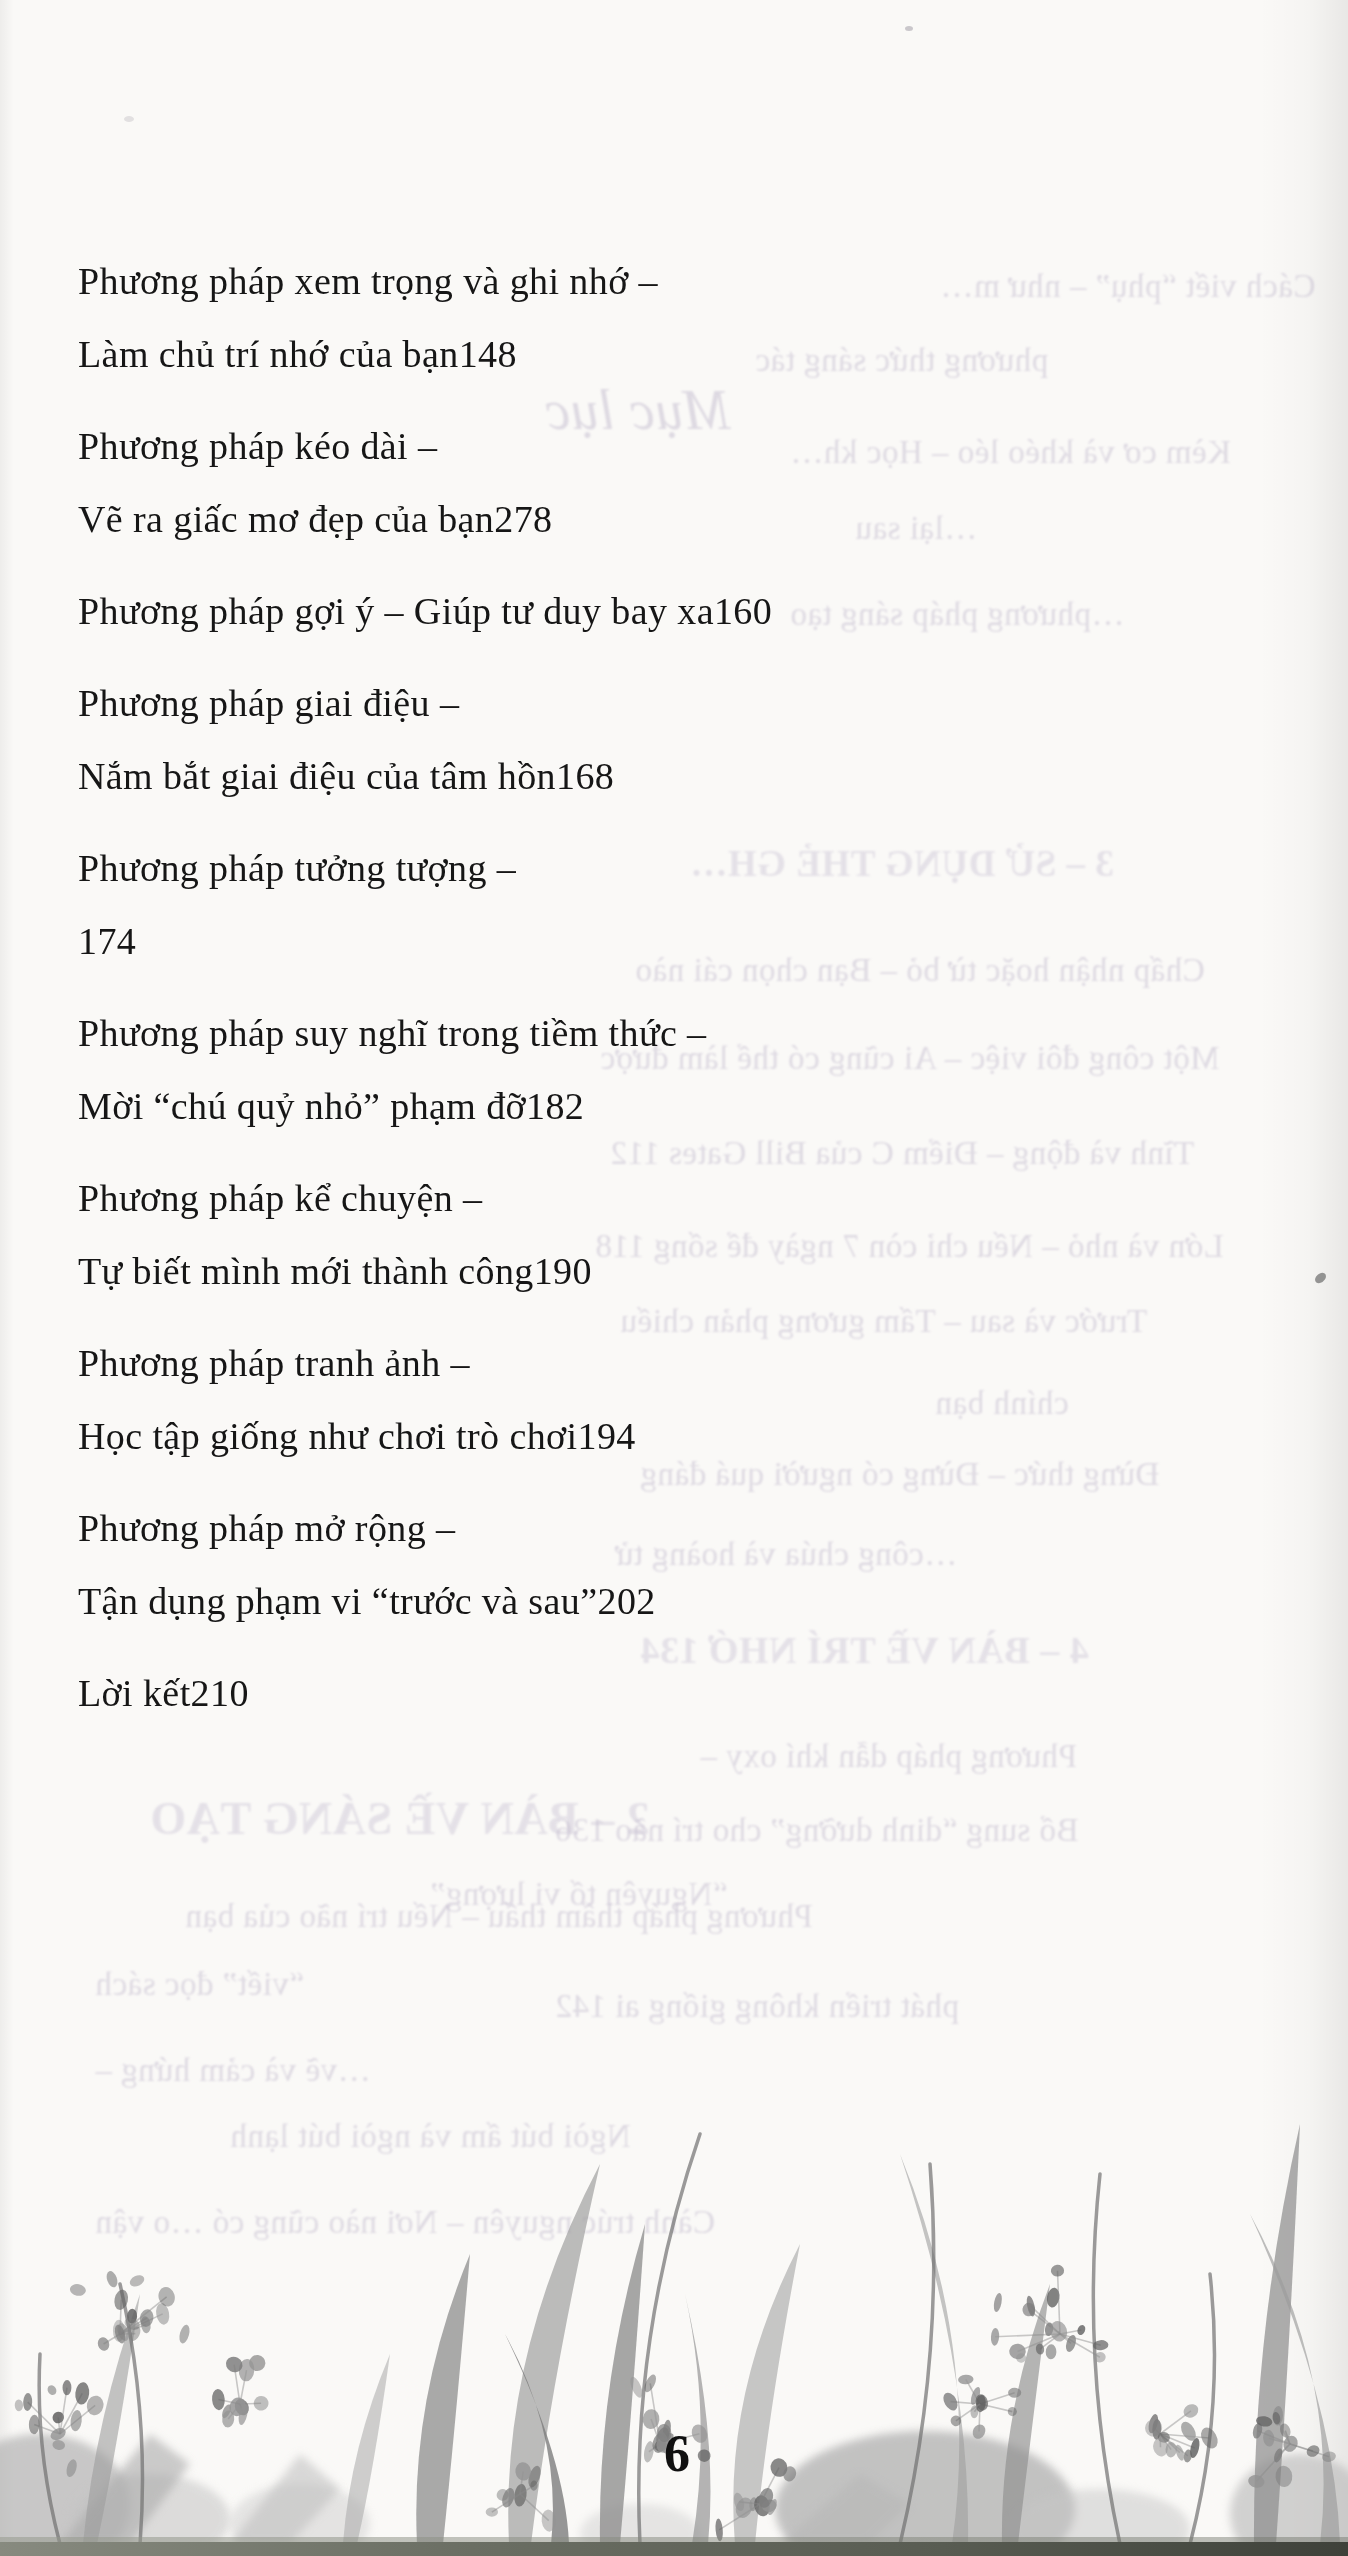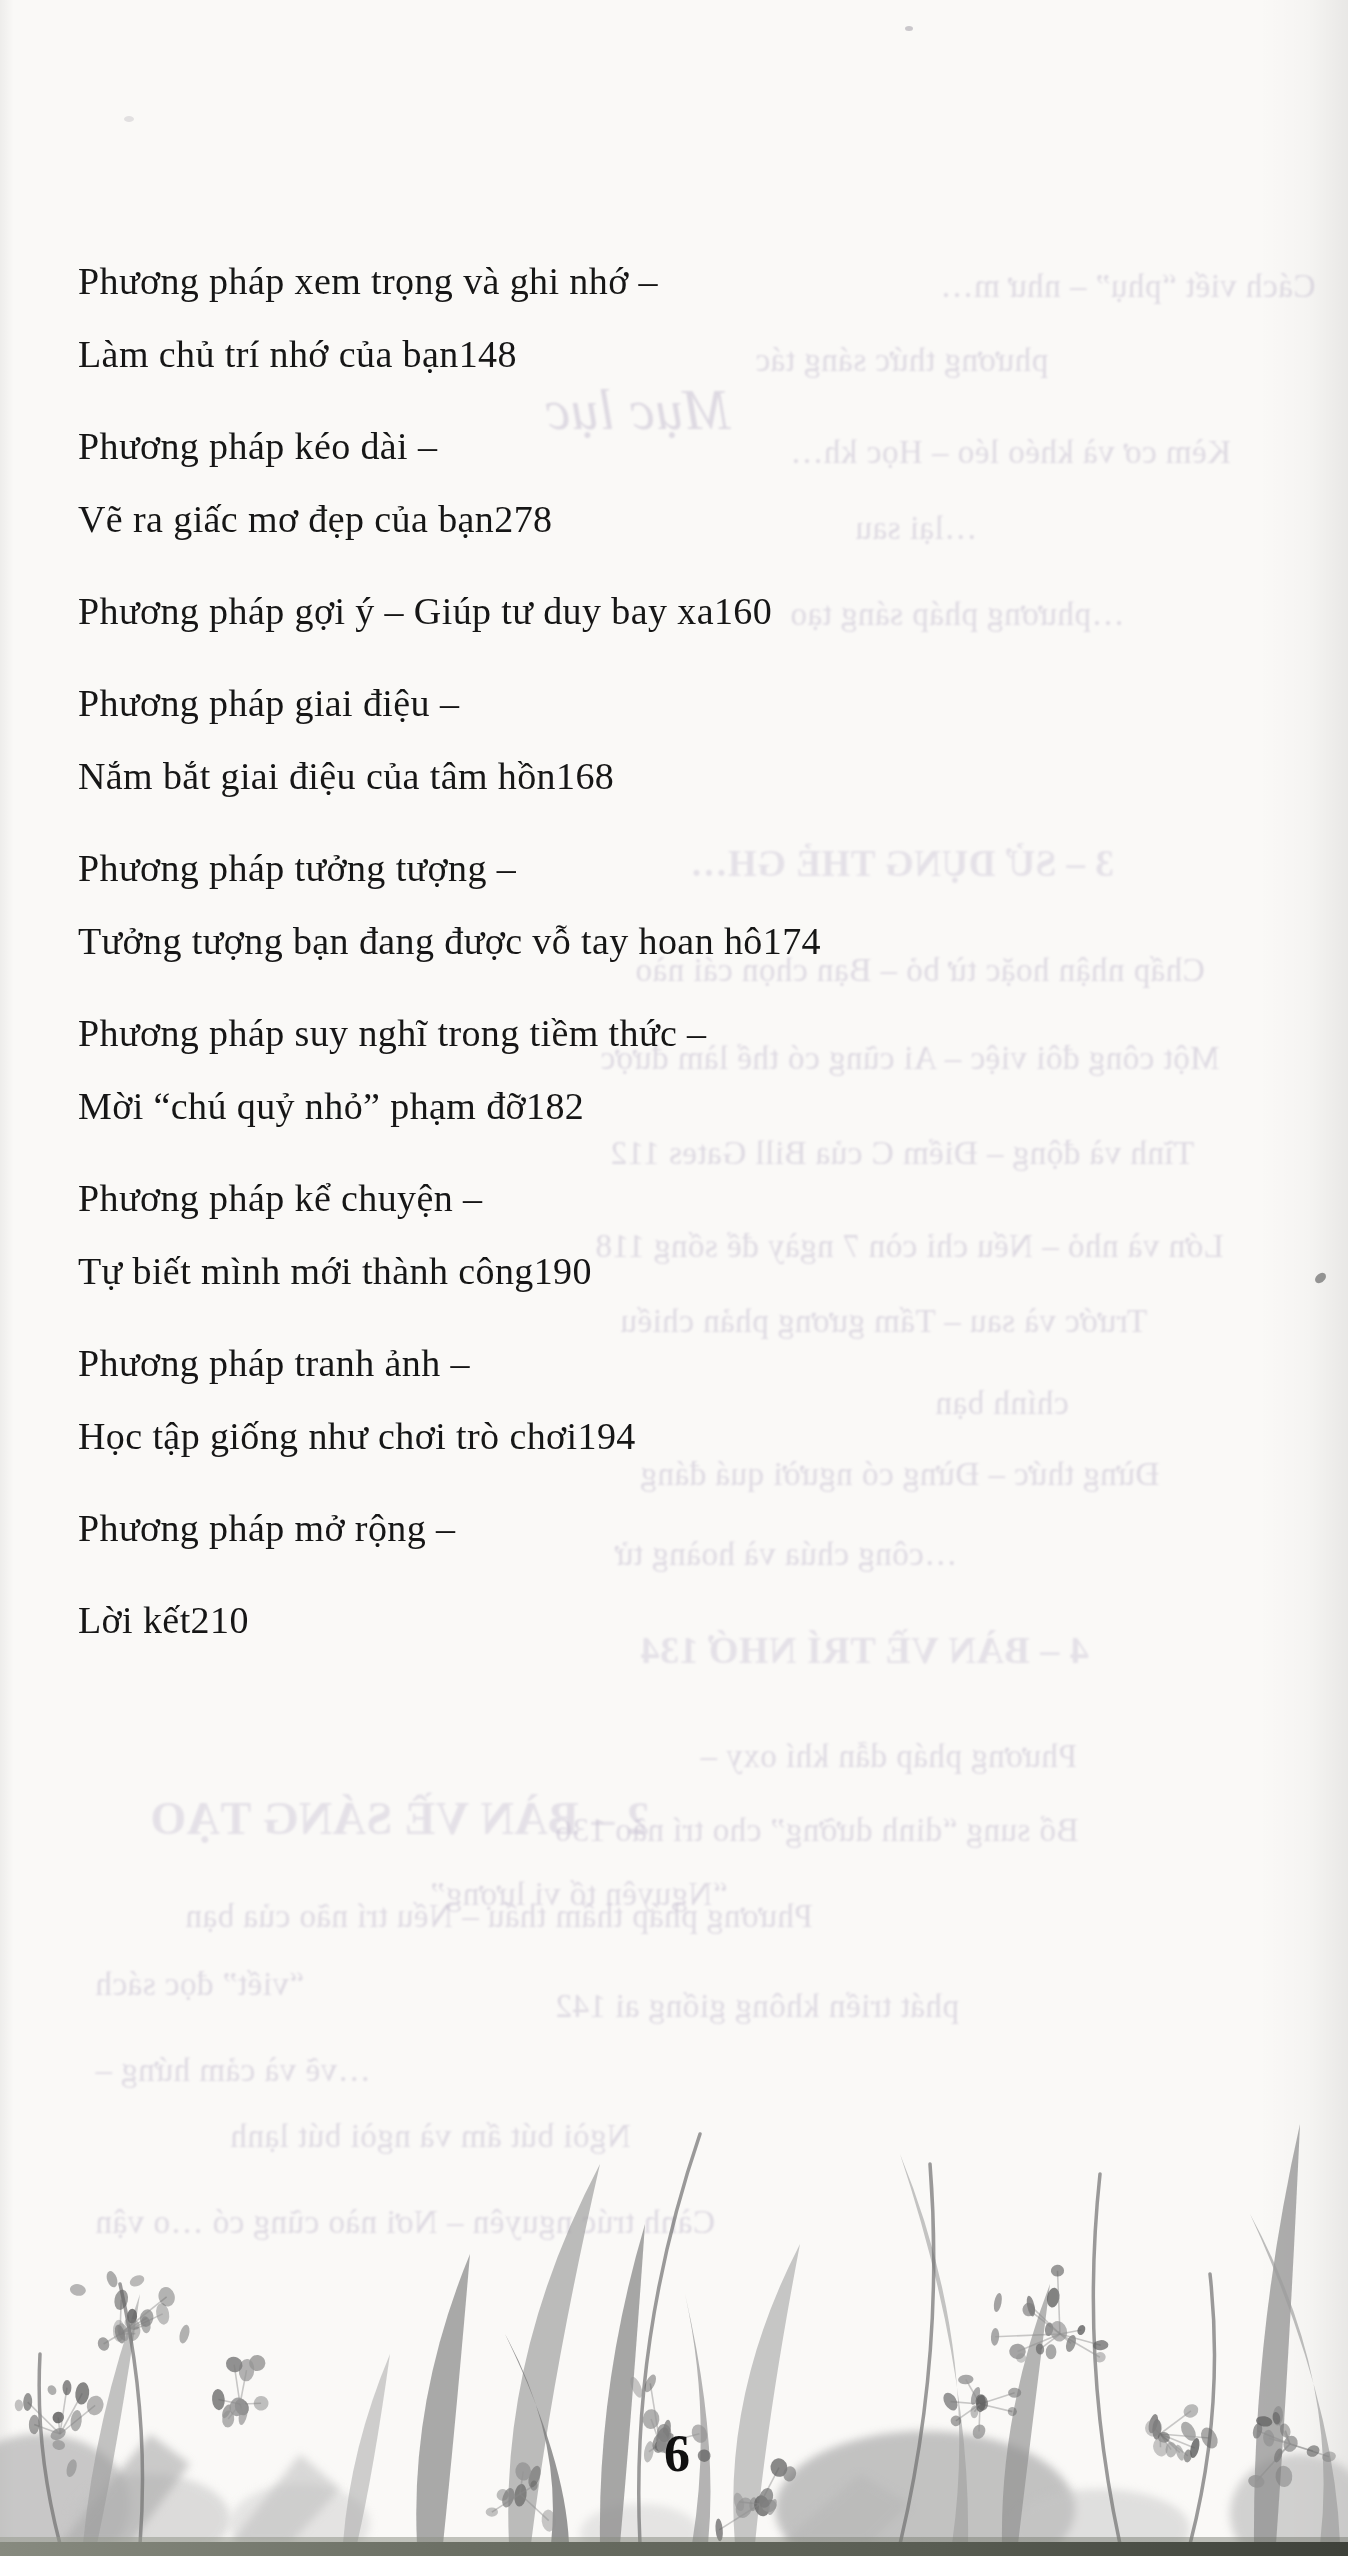--- a/index.html
+++ b/index.html
@@ -88,21 +88,20 @@
         <span class="toc-text">Phương pháp giai điệu –</span>
       </div>
       <div class="toc-row">
         <span class="toc-text">Nắm bắt giai điệu của tâm hồn</span>
         <span class="toc-page">168</span>
       </div>
       <div class="toc-row entry-gap">
         <span class="toc-text">Phương pháp tưởng tượng –</span>
       </div>
       <div class="toc-row">
-        <span class="toc-text">Tưởng tượng bạn đang được vỗ tay hoan hô</span>
         <span class="toc-page">174</span>
       </div>
       <div class="toc-row entry-gap">
         <span class="toc-text">Phương pháp suy nghĩ trong tiềm thức –</span>
       </div>
       <div class="toc-row">
         <span class="toc-text">Mời “chú quỷ nhỏ” phạm đỡ</span>
         <span class="toc-page">182</span>
       </div>
       <div class="toc-row entry-gap">
@@ -114,20 +113,24 @@
       </div>
       <div class="toc-row entry-gap">
         <span class="toc-text">Phương pháp tranh ảnh –</span>
       </div>
       <div class="toc-row">
         <span class="toc-text">Học tập giống như chơi trò chơi</span>
         <span class="toc-page">194</span>
       </div>
       <div class="toc-row entry-gap">
         <span class="toc-text">Phương pháp mở rộng –</span>
+      </div>
+      <div class="toc-row">
+        <span class="toc-text">Tận dụng phạm vi “trước và sau”</span>
+        <span class="toc-page">202</span>
       </div>
       <div class="toc-row entry-gap">
         <span class="toc-text">Lời kết</span>
         <span class="toc-page">210</span>
       </div>
     </div>
 
   <svg class="flora" viewBox="0 0 1348 440" xmlns="http://www.w3.org/2000/svg">
     <defs>
         <filter id="soft">

